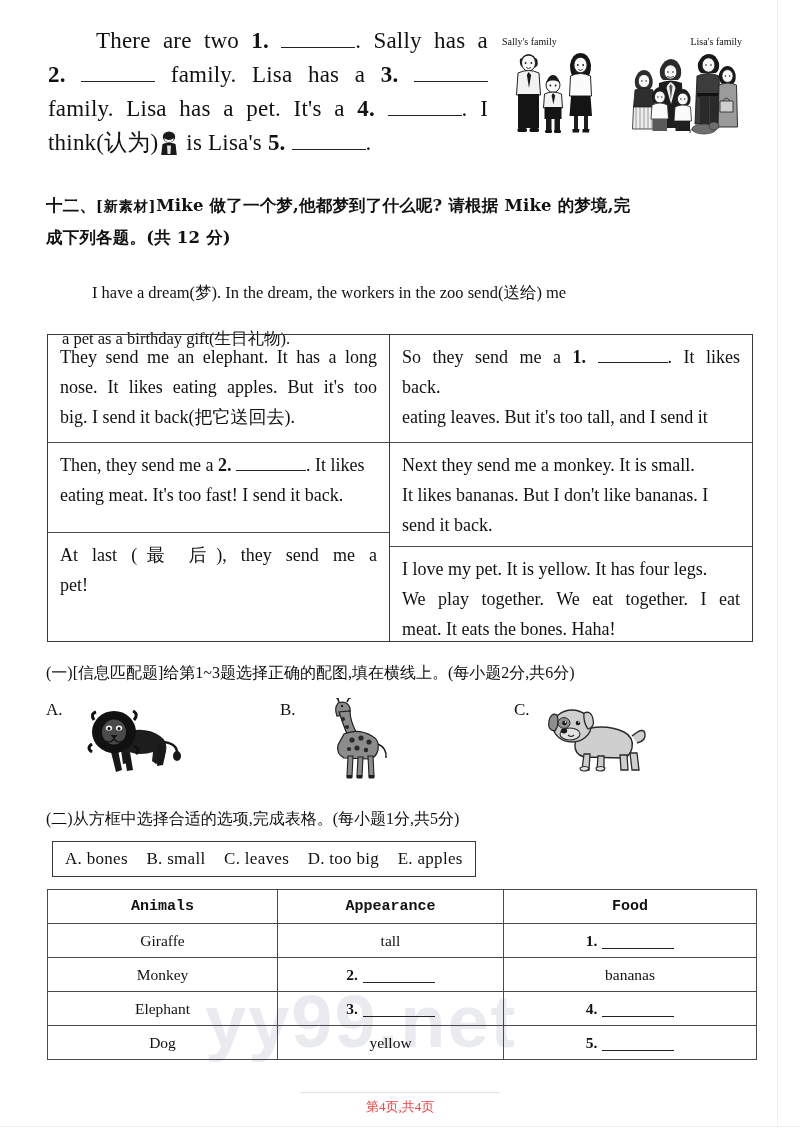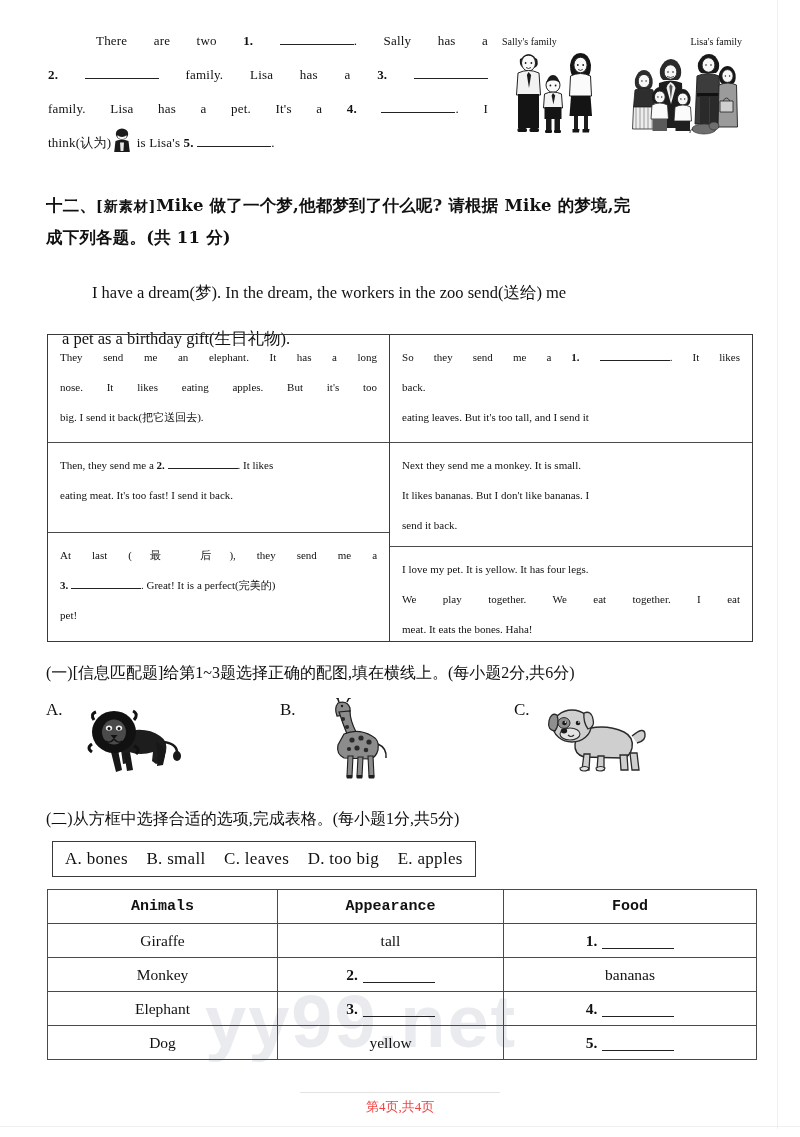--- a/index.html
+++ b/index.html
@@ -57,21 +57,21 @@
   }
 
   
   .top-block {
     position: absolute;
     left: 48px;
     top: 24px;
     width: 440px;
   }
   .jline {
-    font-size: 13px;
+    font-size: 23px;
     line-height: 34px;
     text-align: justify;
     text-align-last: justify;
     white-space: nowrap;
     letter-spacing: 0.2px;
   }
   .jline.last {
     text-align-last: left;
   }
   .num { font-weight: bold; }
@@ -146,21 +146,21 @@
   .dcol {
     box-sizing: border-box;
     display: flex;
     flex-direction: column;
   }
   .dcol.left { width: 343px; border-right: 1.4px solid #3a3a3a; }
   .dcol.right { width: 363px; }
   .dcell {
     box-sizing: border-box;
     padding: 7px 12px 8px 12px;
-    font-size: 11px;
+    font-size: 18px;
     line-height: 30px;
     border-bottom: 1.3px solid #4a4a4a;
   }
   .dcell:last-child { border-bottom: 0; }
   .dcell .jt {
     text-align: justify;
     text-align-last: justify;
     white-space: nowrap;
   }
   .dcell .jt.last { text-align-last: left; }
@@ -447,21 +447,21 @@
               <ellipse cx="94" cy="77" rx="5" ry="4" fill="#6e6e6e" stroke="#333" stroke-width="0.7"></ellipse>
               <path d="M73 80 q-4 1 -3 4" stroke="#333" fill="none" stroke-width="0.9"></path>
             </g>
           </svg>
         </span>
       </div>
     </div>
 
     <div class="heading">
       <span>十二、</span><span class="tagbox">[新素材]</span><span>Mike 做了一个梦,他都梦到了什么呢? 请根据 Mike 的梦境,完</span>
-      <div>成下列各题。(共 11 分)</div>
+      <div>成下列各题。(共 12 分)</div>
     </div>
 
     <div class="intro">
       <p class="indent">I have a dream(梦). In the dream, the workers in the zoo send(送给) me</p>
       <p>a pet as a birthday gift(生日礼物).</p>
     </div>
 
     <div class="dream-table">
 
       <div class="dcol left">
@@ -473,24 +473,20 @@
         <div class="dcell h-l2">
           <div>
             <span>Then, they send me a</span>
             <span class="num">2.</span>
             <span class="blank b-cell"></span><span>. It likes</span>
           </div>
           <div>eating meat. It's too fast! I send it back.</div>
         </div>
         <div class="dcell h-l3">
           <div class="jt">At  last  (最 后),  they  send  me  a</div>
-          <div>
-            <span class="num">3.</span>
-            <span class="blank b-cell"></span><span>. Great! It is a perfect(完美的)</span>
-          </div>
           <div>pet!</div>
         </div>
       </div>
 
       <div class="dcol right">
         <div class="dcell h-r1">
           <div class="jt">
             <span>So they send me a</span>
             <span class="num">1.</span>
             <span class="blank b-cell"></span><span>. It likes</span>

